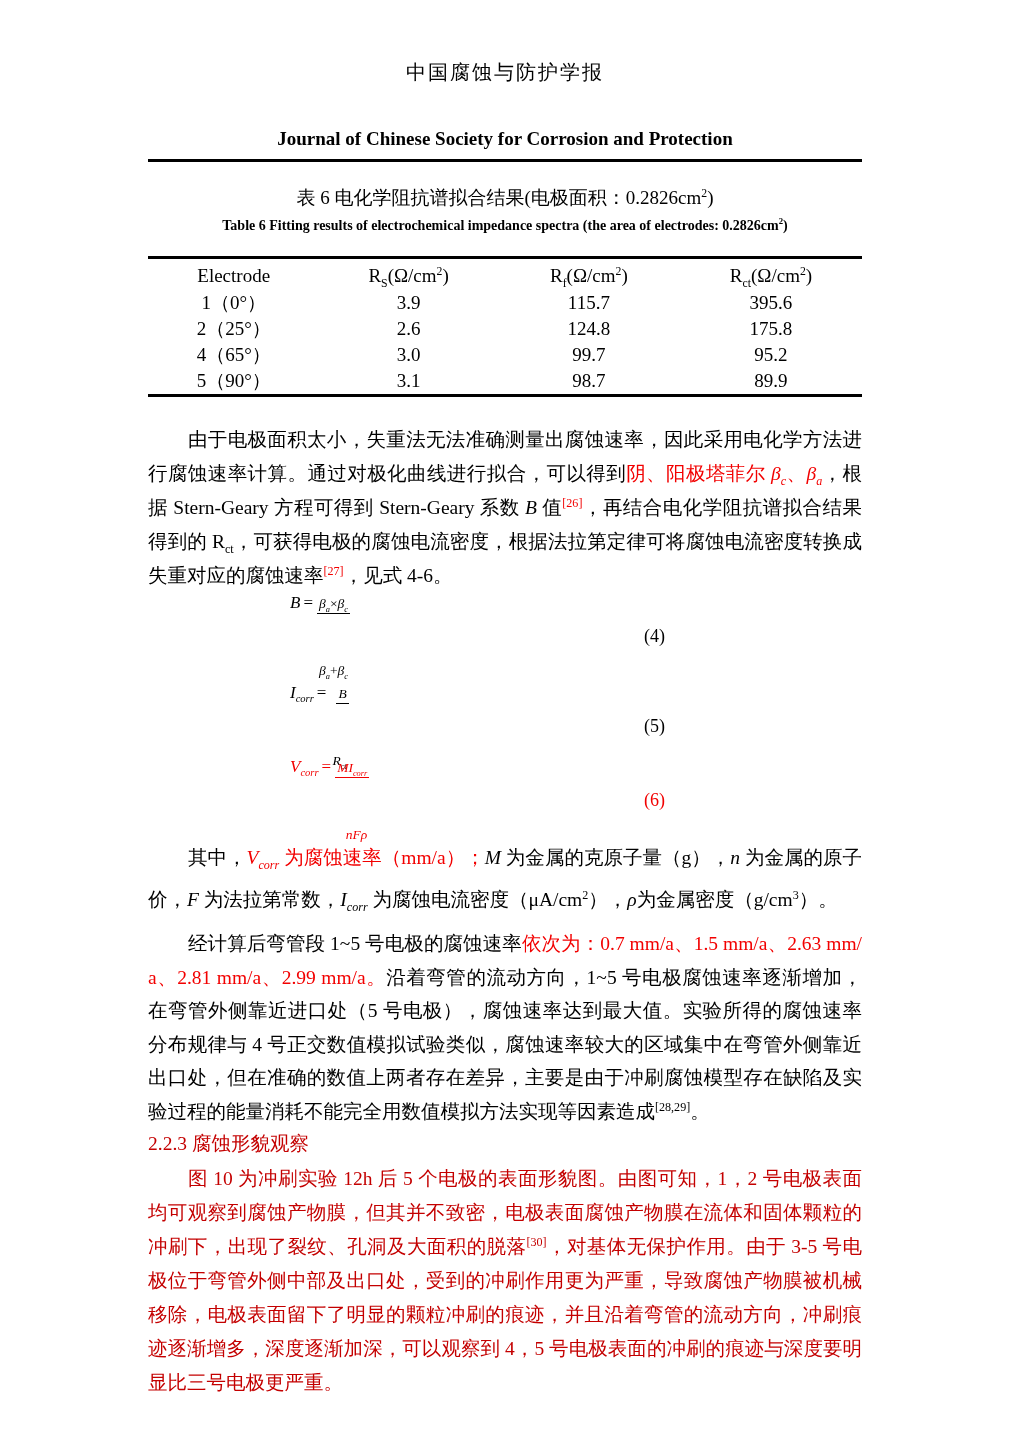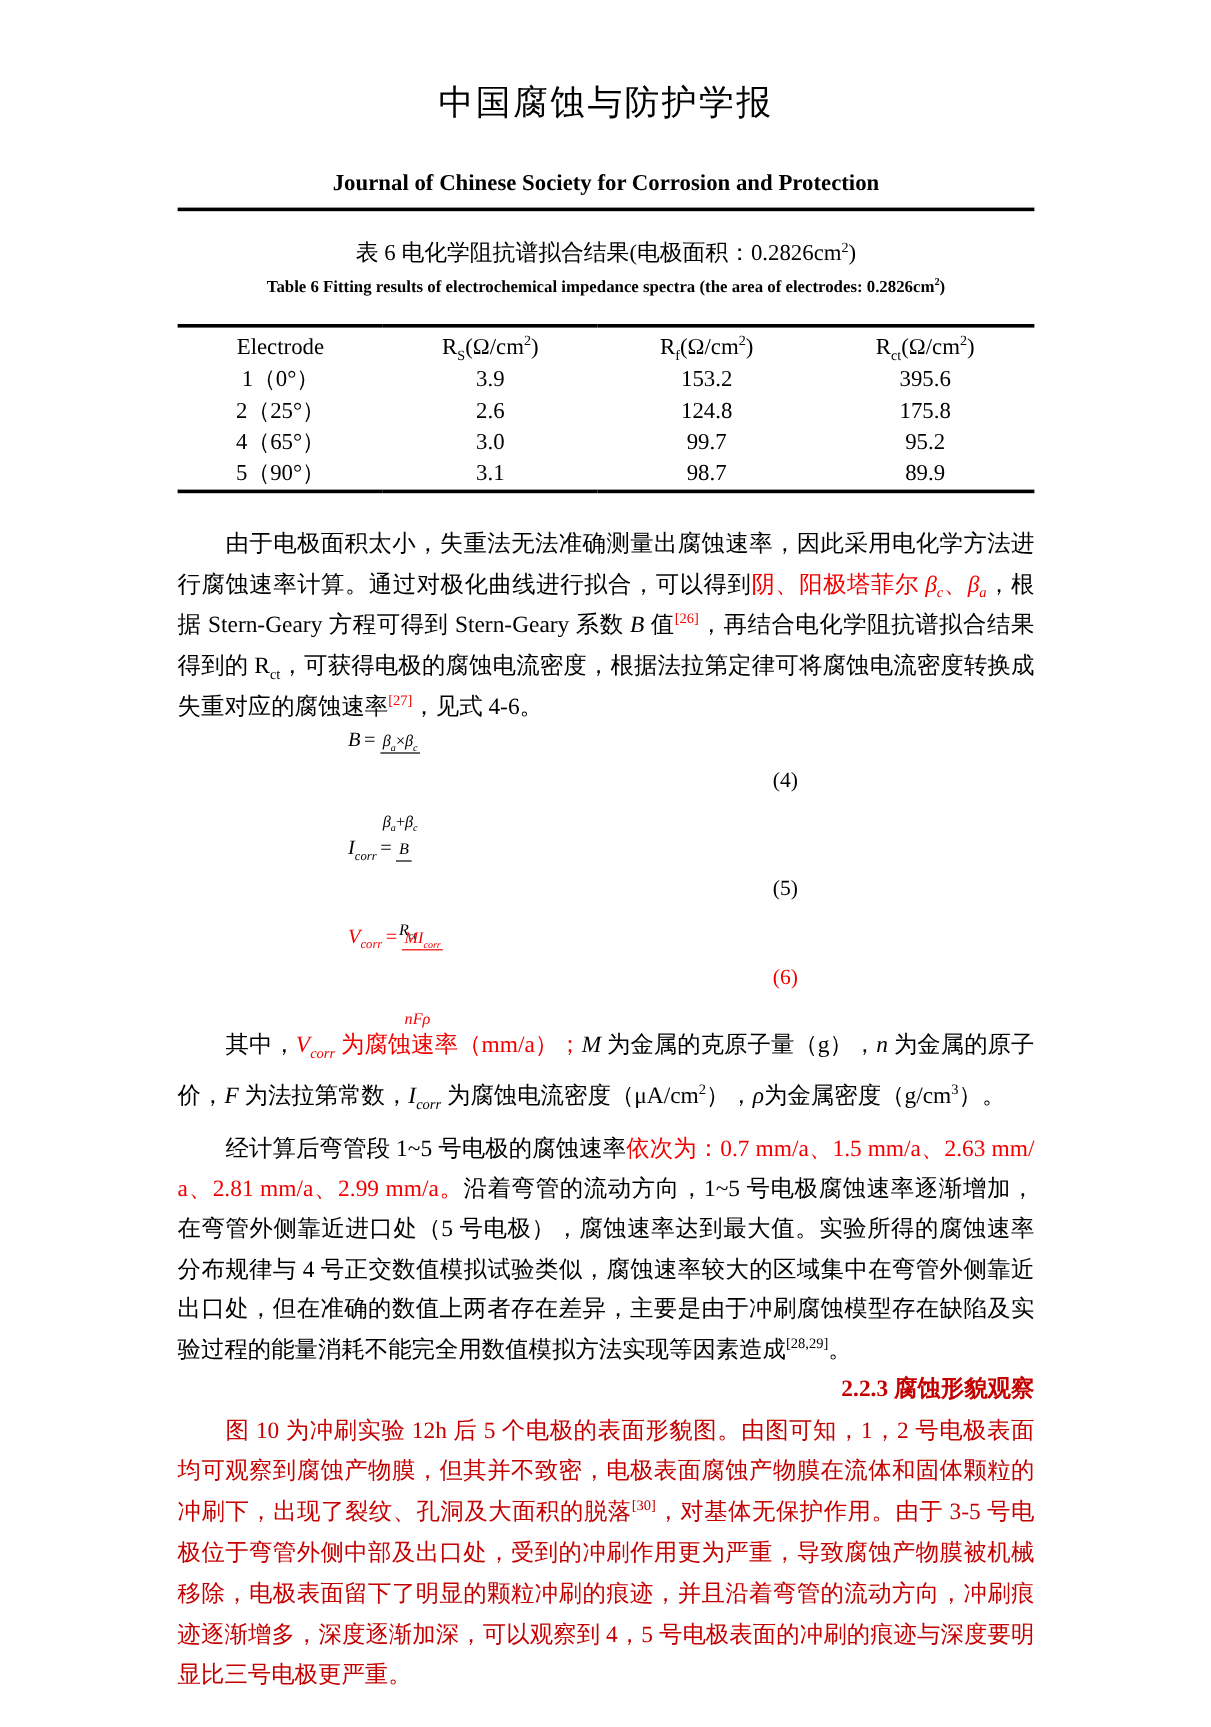--- a/index.html
+++ b/index.html
@@ -11,21 +11,21 @@
   html,body{margin:0;padding:0;background:#ffffff;}
   body{
     width:1009px;height:1439px;
     color:var(--ink);
     font-family:"Liberation Serif","DejaVu Serif",serif;
   }
   .page{position:relative;width:1009px;height:1439px;overflow:hidden;background:#fff;}
   .content{padding:0 147px 0 148px;}
 
   
-  .title-cn{margin-top:68px;text-align:center;font-size:29px;line-height:36px;letter-spacing:2px;}
+  .title-cn{margin-top:54px;text-align:center;font-size:20px;line-height:36px;letter-spacing:2px;}
   .title-en{text-align:center;font-size:19px;font-weight:bold;line-height:26px;margin-top:36px;}
   .rule{height:3px;background:var(--ink);margin-top:7px;}
 
   
   .caption-cn{margin-top:22px;text-align:center;font-size:19px;line-height:28px;}
   .caption-en{text-align:center;font-size:14px;font-weight:bold;line-height:28px;}
 
   
   table{width:100%;border-collapse:collapse;margin-top:16px;
         border-top:3px solid var(--ink);border-bottom:3px solid var(--ink);}
@@ -33,40 +33,40 @@
   th{padding:5px 0 2px;}
   td{padding:1px 0;}
   col.c1{width:24%;} col.c2{width:25%;} col.c3{width:25.5%;} col.c4{width:25.5%;}
 
   
   .para{margin:0;font-size:19.5px;line-height:34px;text-align:justify;
         text-indent:2.05em;word-break:break-all;}
   .p1{margin-top:26px;}
   .p2{margin-top:14px;line-height:42px;}
   .p3{margin-top:6px;line-height:33.5px;}
-  .heading{margin:2px 0 0 0;font-size:19.5px;font-weight:bold;
-           color:var(--red-dark);line-height:28px;text-align:right;}
+  .heading{margin:2px 0 0 0;font-size:19.5px;font-weight:normal;
+           color:var(--red-dark);line-height:28px;}
   .p4{margin-top:4px;color:var(--red-dark);line-height:34px;}
 
   
   .red{color:var(--red-bright);}
   .i{font-style:italic;}
   .sup{vertical-align:super;font-size:0.62em;line-height:0;}
   .sub{vertical-align:sub;font-size:0.62em;line-height:0;}
   .red.sup,.red.sub{color:var(--red-bright);}
 
   
   .eqrow{position:relative;height:46px;display:flex;align-items:center;
          padding-left:142px;font-size:17px;}
   .eq4row{margin-top:20px;}
   .eq5row{margin-top:44px;}
   .eq6row{margin-top:28px;}
   .eq-red{color:var(--red-bright);}
   .rel{margin:0 3px;}
-  .frac{display:inline-flex;flex-direction:column;align-items:flex-start;
+  .frac{display:inline-flex;flex-direction:column;align-items:flex-end;
         font-size:13.5px;line-height:1.3;margin-left:1px;gap:48px;}
   .fnum{border-bottom:1px solid currentColor;padding:0 2px;}
   .fden{padding:0 2px;}
   .eqnum{position:absolute;left:496px;font-size:18px;}
 </style>
 </head>
 <body>
 
 <div class="page">
   <div class="content">
@@ -93,21 +93,21 @@
             <th><span>Electrode</span></th>
             <th><span>R</span><span class="sub">S</span><span>(Ω/cm</span><span class="sup">2</span><span>)</span></th>
             <th><span>R</span><span class="sub">f</span><span>(Ω/cm</span><span class="sup">2</span><span>)</span></th>
             <th><span>R</span><span class="sub">ct</span><span>(Ω/cm</span><span class="sup">2</span><span>)</span></th>
           </tr>
         </thead>
         <tbody>
           <tr>
             <td>1（0°）</td>
             <td>3.9</td>
-            <td>153.2</td>
+            <td>115.7</td>
             <td>395.6</td>
           </tr>
           <tr>
             <td>2（25°）</td>
             <td>2.6</td>
             <td>124.8</td>
             <td>175.8</td>
           </tr>
           <tr>
             <td>4（65°）</td>

